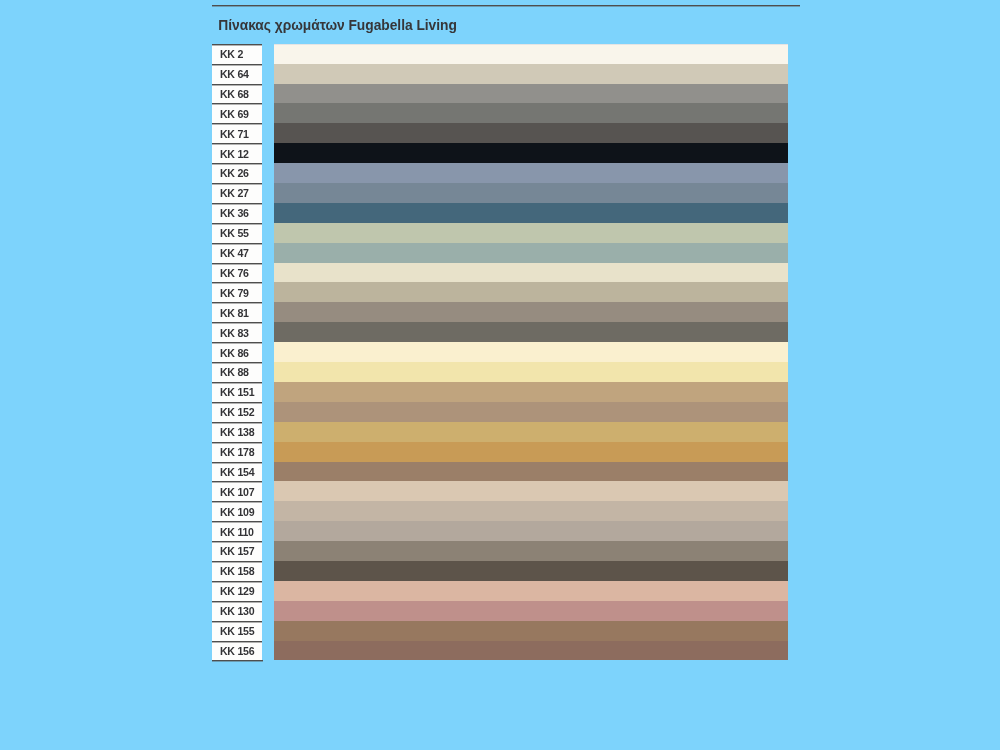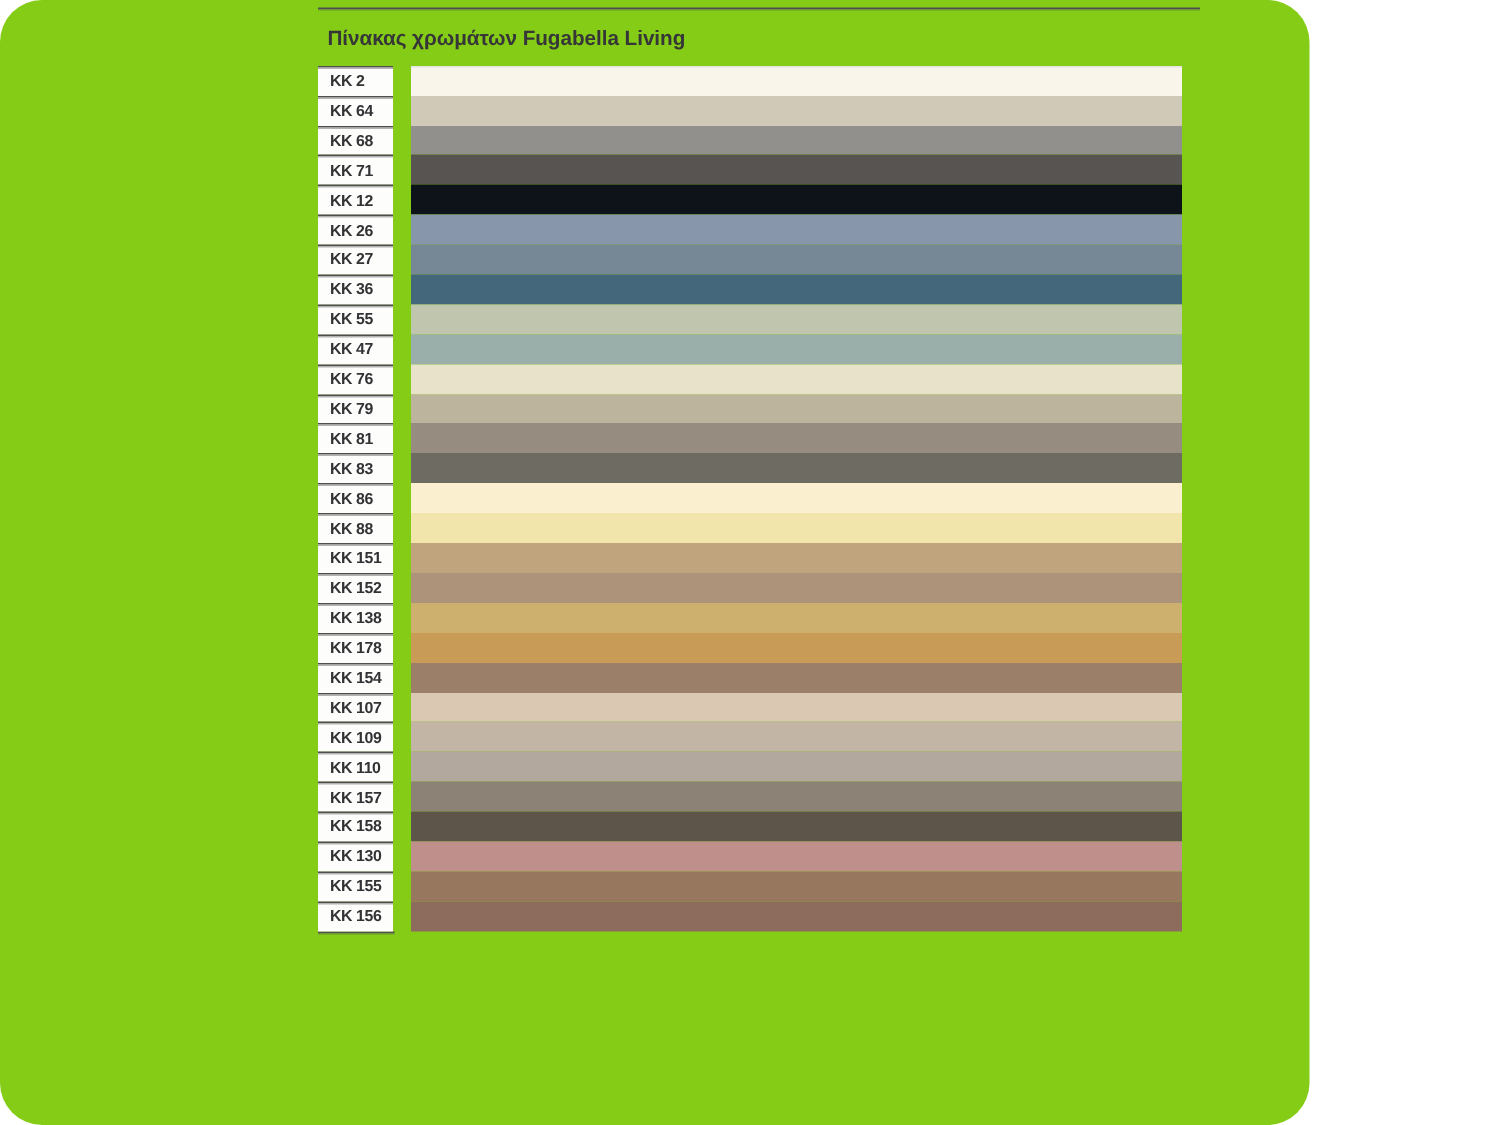--- a/index.html
+++ b/index.html
@@ -8,25 +8,24 @@
     padding: 0;
     width: 1000px;
     height: 750px;
     background: #ffffff;
     font-family: "Liberation Sans", sans-serif;
     overflow: hidden;
     -webkit-font-smoothing: antialiased;
   }
   #page {
     position: relative;
-    width: 873px;
+    width: 1000px;
     height: 750px;
-    background: #84cc16;
+    background: #7dd3fc;
     overflow: hidden;
-    border-radius: 28px;
   }
   #colour-chart {
     position: absolute;
     left: 212px;
     top: 5.3px;
     width: 588px;
   }
   .chart-top-rule {
     height: 1px;
     background: #4e4e4e;
@@ -107,20 +106,27 @@
 
 
   <div class="swatch-row">
     <div class="code-cell">
             <span>KK 68</span>
           </div>
     <div class="colour-cell" title="#91908c" style="background-color: rgb(145, 144, 140);"></div>
     <div class="trail-cell"></div>
   </div>
 
+  <div class="swatch-row">
+    <div class="code-cell">
+            <span>KK 69</span>
+          </div>
+    <div class="colour-cell" title="#757672" style="background-color: rgb(117, 118, 114);"></div>
+    <div class="trail-cell"></div>
+  </div>
 
   <div class="swatch-row">
     <div class="code-cell">
             <span>KK 71</span>
           </div>
     <div class="colour-cell" title="#575451" style="background-color: rgb(87, 84, 81);"></div>
     <div class="trail-cell"></div>
   </div>
 
   <div class="swatch-row">
@@ -295,20 +301,27 @@
   </div>
 
   <div class="swatch-row">
     <div class="code-cell">
             <span>KK 158</span>
           </div>
     <div class="colour-cell" title="#5d544a" style="background-color: rgb(93, 84, 74);"></div>
     <div class="trail-cell"></div>
   </div>
 
+  <div class="swatch-row">
+    <div class="code-cell">
+            <span>KK 129</span>
+          </div>
+    <div class="colour-cell" title="#dbb6a2" style="background-color: rgb(219, 182, 162);"></div>
+    <div class="trail-cell"></div>
+  </div>
 
   <div class="swatch-row">
     <div class="code-cell">
             <span>KK 130</span>
           </div>
     <div class="colour-cell" title="#bf908b" style="background-color: rgb(191, 144, 139);"></div>
     <div class="trail-cell"></div>
   </div>
 
   <div class="swatch-row">

